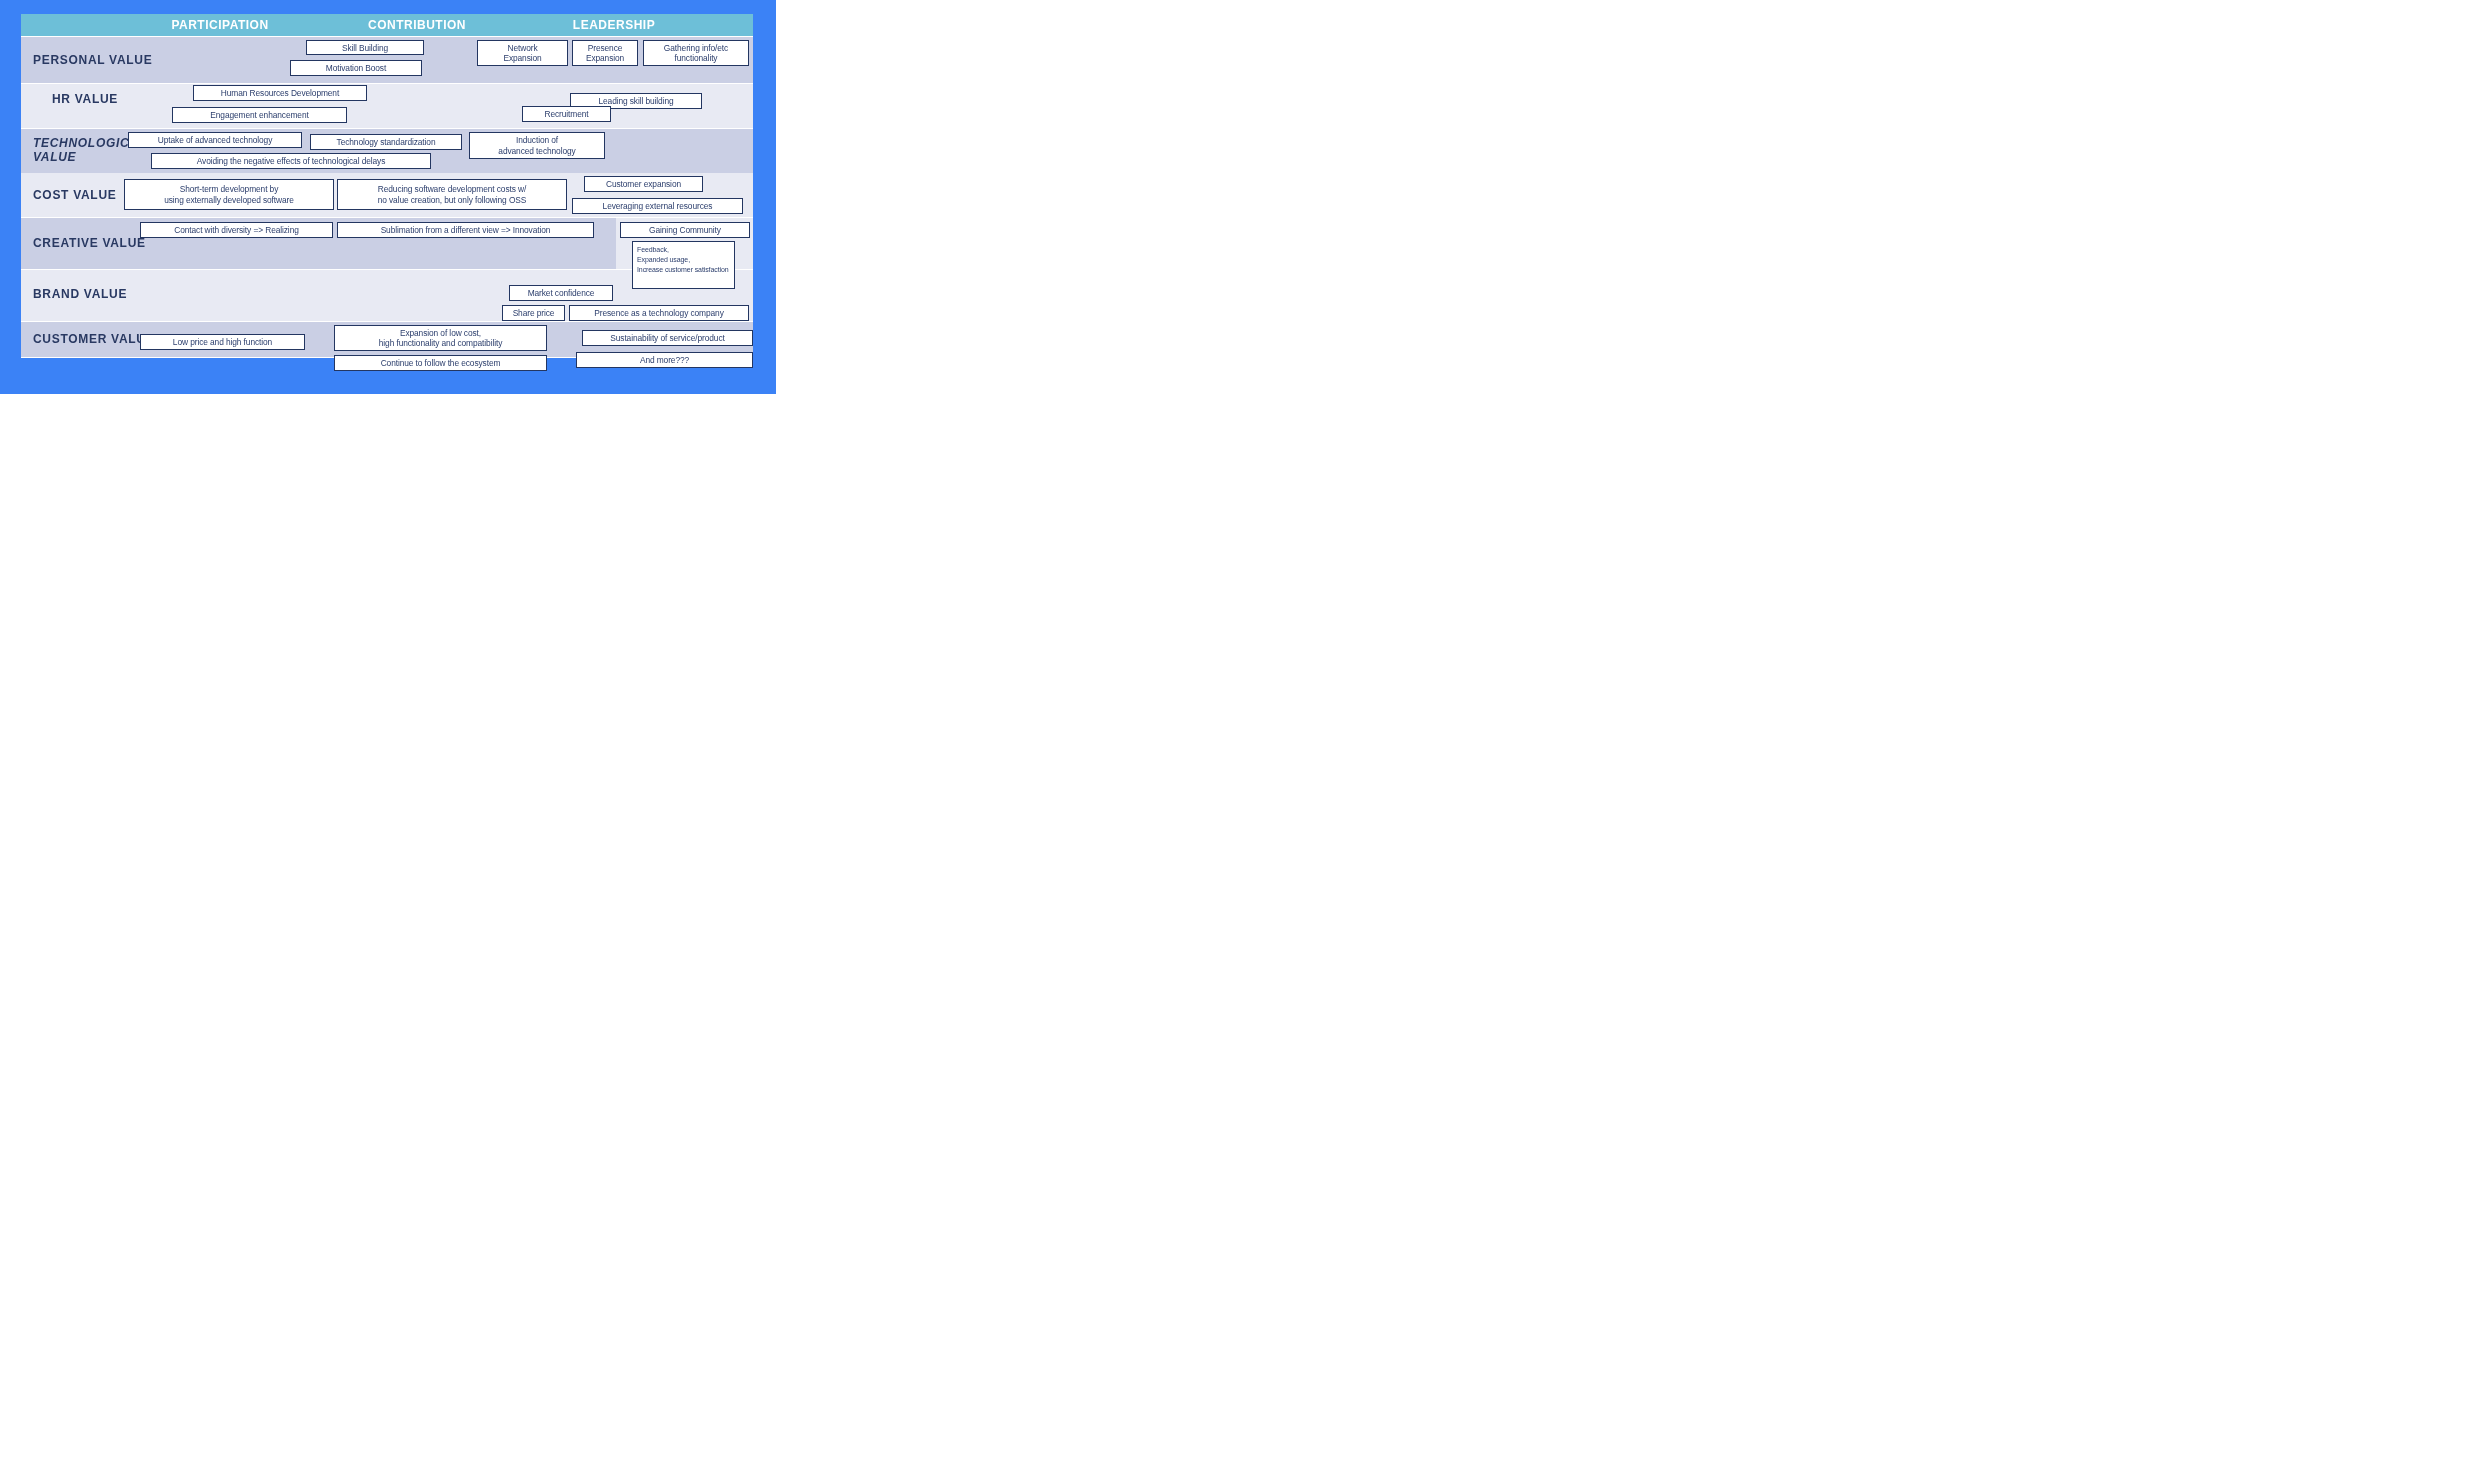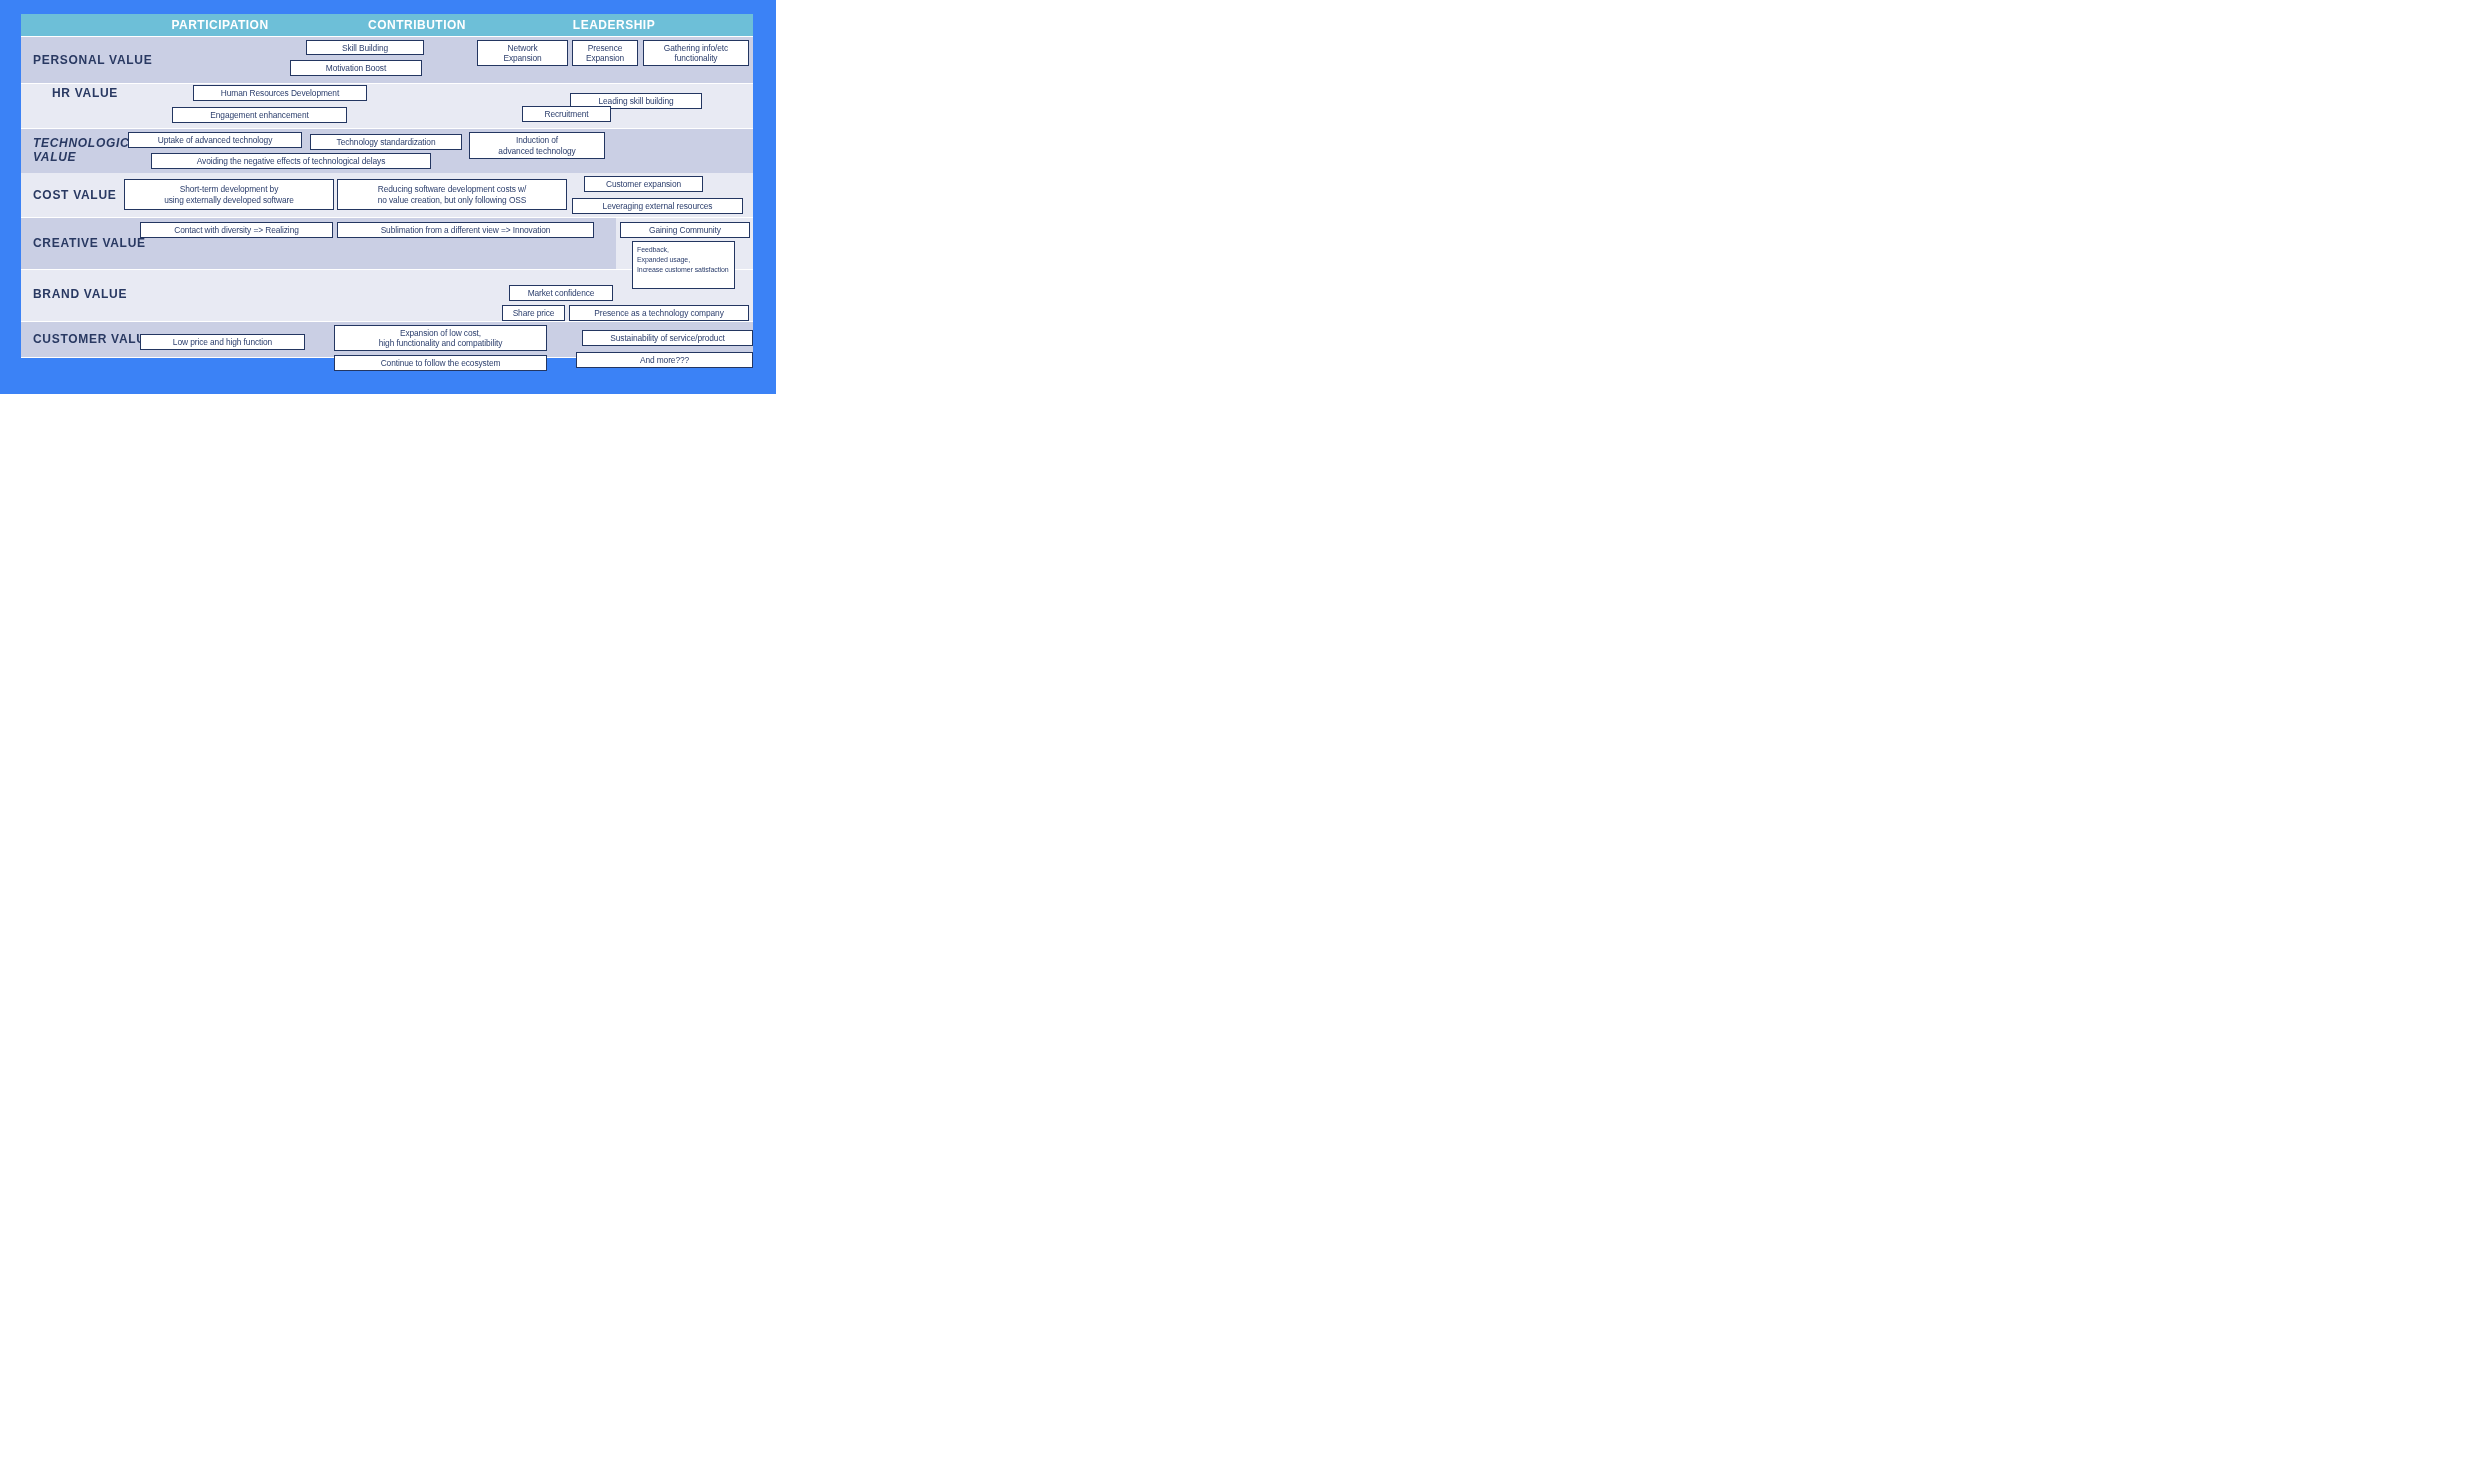--- a/index.html
+++ b/index.html
@@ -49,21 +49,21 @@
   <div class="band dark" style="top:218px;height:52px;"></div>
   <div class="band light" style="top:270px;height:52px;"></div>
   <div class="band dark" style="top:322px;height:36px;"></div>
   <div class="light-patch" style="left:616px;top:218px;width:137px;height:51px;"></div>
 
   <div class="col-head" style="left:220px;top:19.3px;">PARTICIPATION</div>
   <div class="col-head" style="left:417px;top:19.3px;">CONTRIBUTION</div>
   <div class="col-head" style="left:614px;top:19.3px;">LEADERSHIP</div>
 
   <div class="row-label" style="top:61px;">PERSONAL VALUE</div>
-  <div class="row-label" style="top:94px;padding-left:19px;">HR VALUE</div>
+  <div class="row-label" style="top:100px;padding-left:19px;">HR VALUE</div>
   <div class="row-label" style="top:151px;font-style:italic;">TECHNOLOGICAL
 VALUE</div>
   <div class="row-label" style="top:196px;">COST VALUE</div>
   <div class="row-label" style="top:244px;">CREATIVE VALUE</div>
   <div class="row-label" style="top:295px;">BRAND VALUE</div>
   <div class="row-label" style="top:340px;">CUSTOMER VALUE</div>
 
   <div class="box" style="left:306px;top:40px;width:118px;height:15.3px;">Skill Building</div>
   <div class="box" style="left:290px;top:60px;width:132px;height:16.3px;">Motivation Boost</div>
   <div class="box" style="left:477px;top:40px;width:91px;height:26px;">Network

